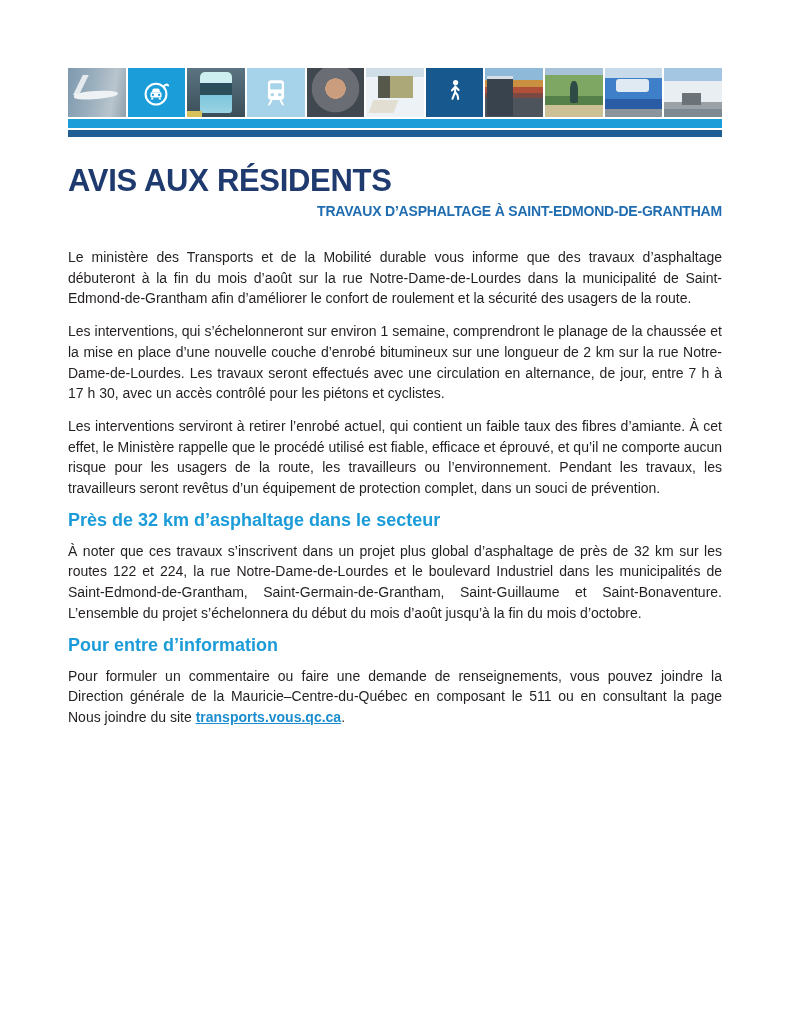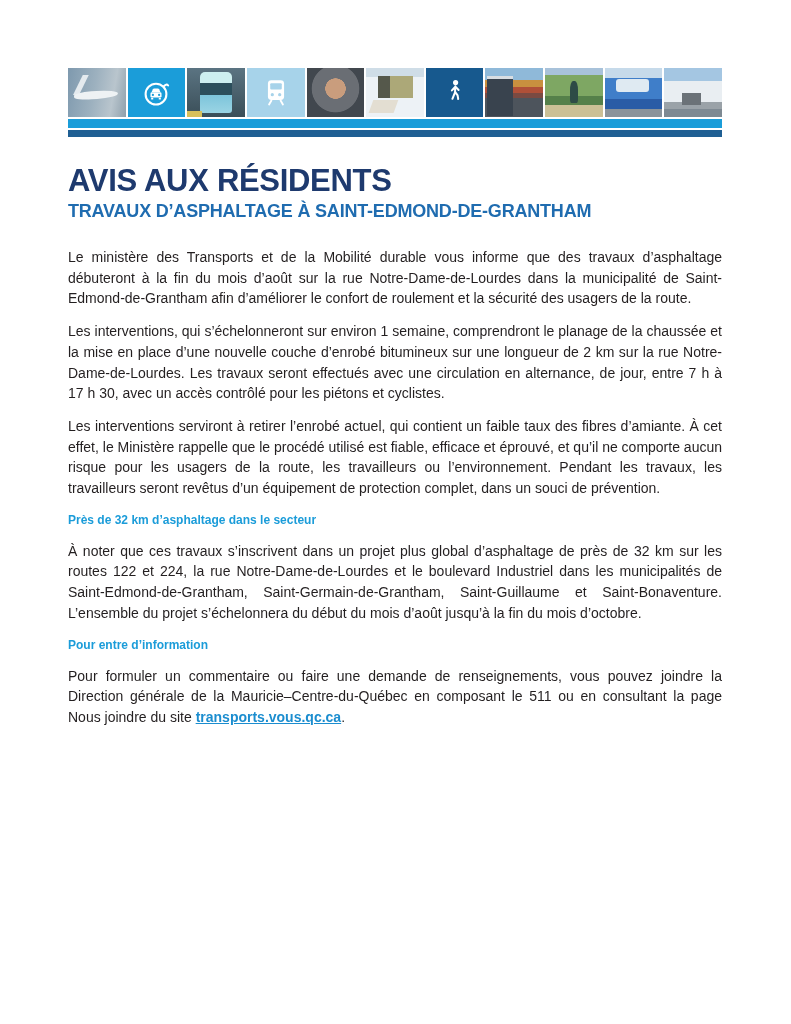--- a/index.html
+++ b/index.html
@@ -33,25 +33,25 @@
   .bus-window{position:absolute;left:20%;top:22%;width:56%;height:26%;background:#dfeaf2;border-radius:3px;}
   .t-truck{background:linear-gradient(180deg,#a4c6e2 0 26%,#e9eef2 26% 70%,#9aa2a8 70% 84%,#7e8992 84%);}
   .truck-grille{position:absolute;left:30%;top:52%;width:34%;height:24%;background:#6b7278;}
 
   .bar-accent{height:9px;background:var(--accent-blue,#1b9dd9);margin-top:2px;}
   .bar-dark{height:7px;background:var(--bar-dark-blue,#1f5f93);margin-top:2px;}
 
   
   h1.title{margin:27px 0 0;font-size:31px;line-height:33px;font-weight:bold;
            color:var(--title-navy,#1e3a6e);letter-spacing:-0.3px;}
-  h2.subtitle{margin:4px 0 0;font-size:18px;line-height:20px;font-weight:bold;
-           color:var(--subtitle-blue,#1f6cb0);letter-spacing:-0.2px;}
+  h2.subtitle{margin:4px 0 0;font-size:14px;line-height:20px;font-weight:bold;
+           color:var(--subtitle-blue,#1f6cb0);letter-spacing:-0.2px;text-align:right;}
   .body p{margin:0 0 12px;font-size:14px;line-height:20.7px;text-align:justify;}
   .body p.first{margin-top:26px;}
-  h3.sec{margin:3px 0 12px;font-size:12px;line-height:18px;font-weight:bold;
+  h3.sec{margin:3px 0 12px;font-size:18px;line-height:18px;font-weight:bold;
            color:var(--heading-blue,#1b9cd9);}
   a.doc-link{color:var(--link-blue,#1b8dcf);font-weight:bold;text-decoration:underline;}
 
   
   .footer-bar{position:absolute;left:68px;top:925px;width:654px;height:6px;background:var(--footer-bar-blue,#a9d7ee);}
   .logo{position:absolute;top:944px;right:69px;display:flex;align-items:flex-end;gap:7px;}
   .logo-word{font-family:"Liberation Serif",serif;font-size:33px;line-height:36px;color:#1a1a18;letter-spacing:-0.5px;}
   .flag{display:grid;grid-template-columns:14px 14px;grid-template-rows:14px 14px;gap:2px;}
   .flag .sq{background:var(--flag-blue,#2e5fa3);display:flex;align-items:center;justify-content:center;}
 </style>

